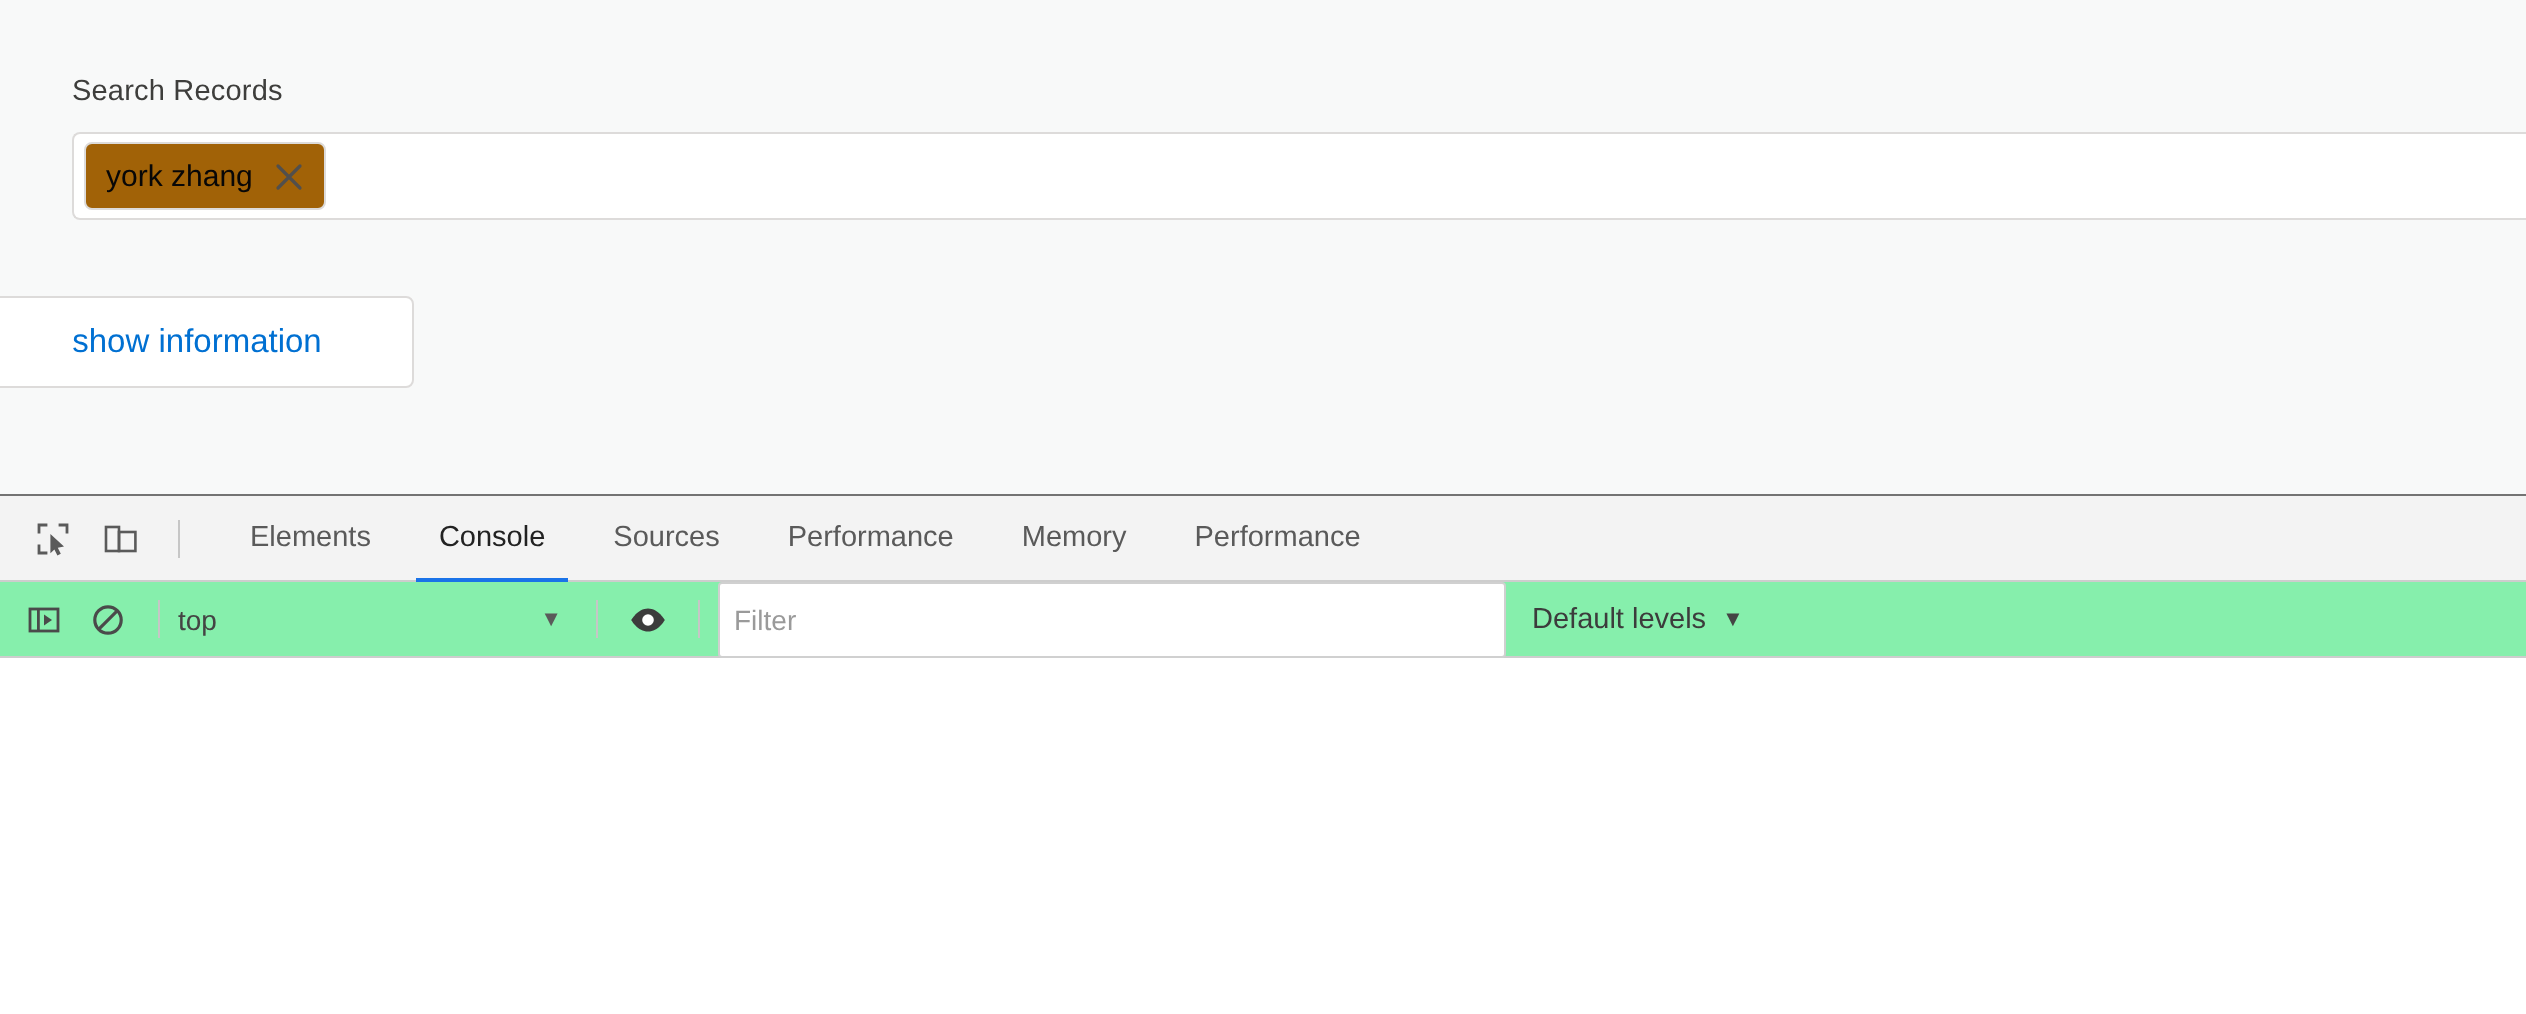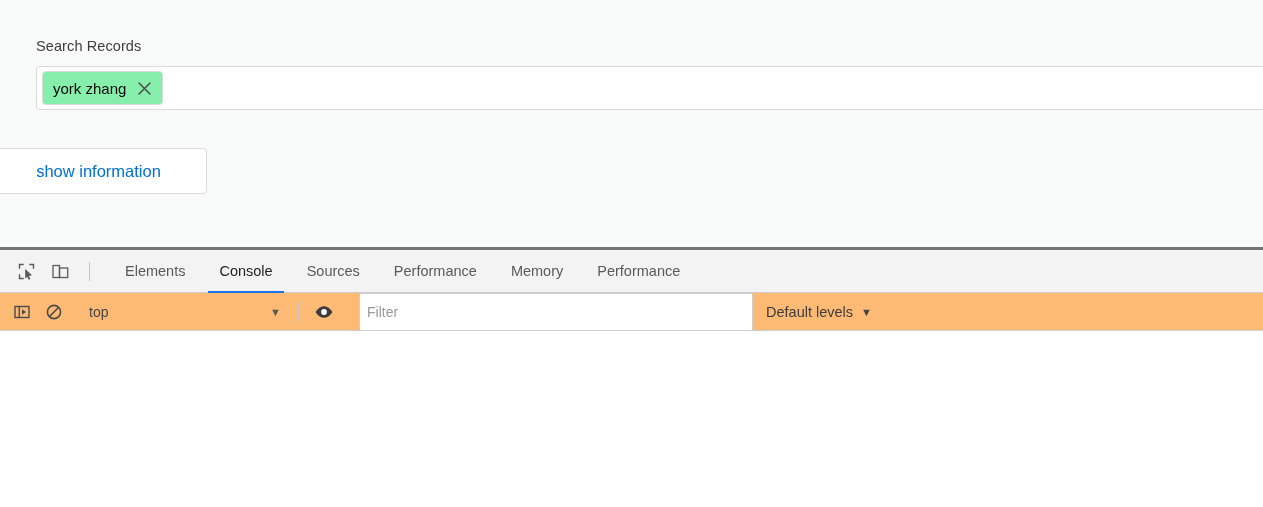--- a/index.html
+++ b/index.html
@@ -53,21 +53,21 @@
   }
 
   .search-pill {
     position: absolute;
     left: 5px;
     top: 4px;
     height: 34px;
     display: flex;
     align-items: center;
     padding: 0 8px 0 10px;
-    background: #86efac;
+    background: #a16207;
     border: 1px solid #dddbda;
     border-radius: 4px;
     box-sizing: border-box;
   }
 
   .search-pill-text {
     font-size: 15px;
     color: #080707;
     white-space: nowrap;
   }
@@ -103,21 +103,21 @@
   }
 
   
   .devtools {
     position: absolute;
     left: 0;
     top: 247px;
     width: 1263px;
     height: 260px;
     background: #ffffff;
-    border-top: 3px solid #737373;
+    border-top: 1px solid #737373;
     box-sizing: border-box;
   }
 
   .dt-tabbar {
     position: relative;
     height: 43px;
     background: #f3f3f3;
     border-bottom: 1px solid #cdcdcd;
     display: flex;
     align-items: center;
@@ -170,21 +170,21 @@
     right: 6px;
     bottom: -1px;
     height: 3px;
     background: #1a73e8;
   }
 
   
   .console-toolbar {
     position: relative;
     height: 38px;
-    background: #fdba74;
+    background: #86efac;
     border-bottom: 1px solid #cdcdcd;
     display: flex;
     align-items: center;
     box-sizing: border-box;
   }
 
   .ct-icon-btn {
     width: 32px;
     height: 30px;
     display: flex;

